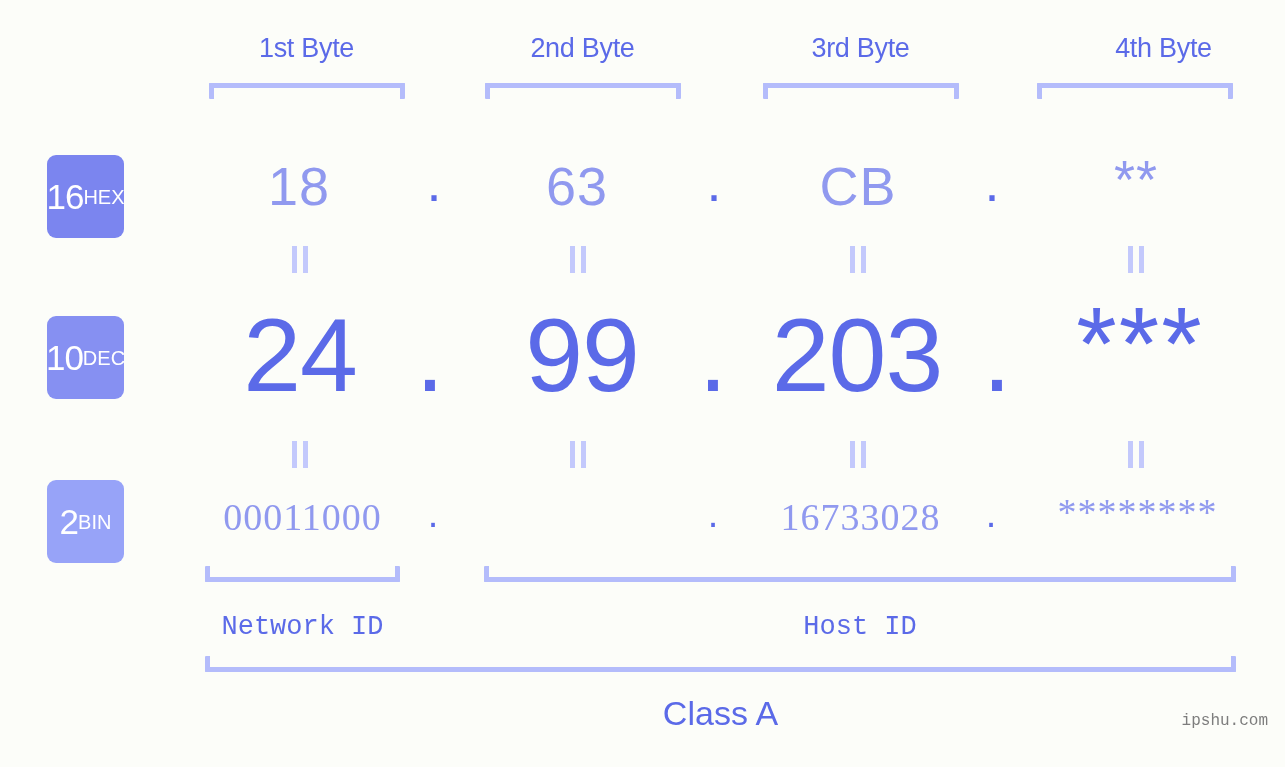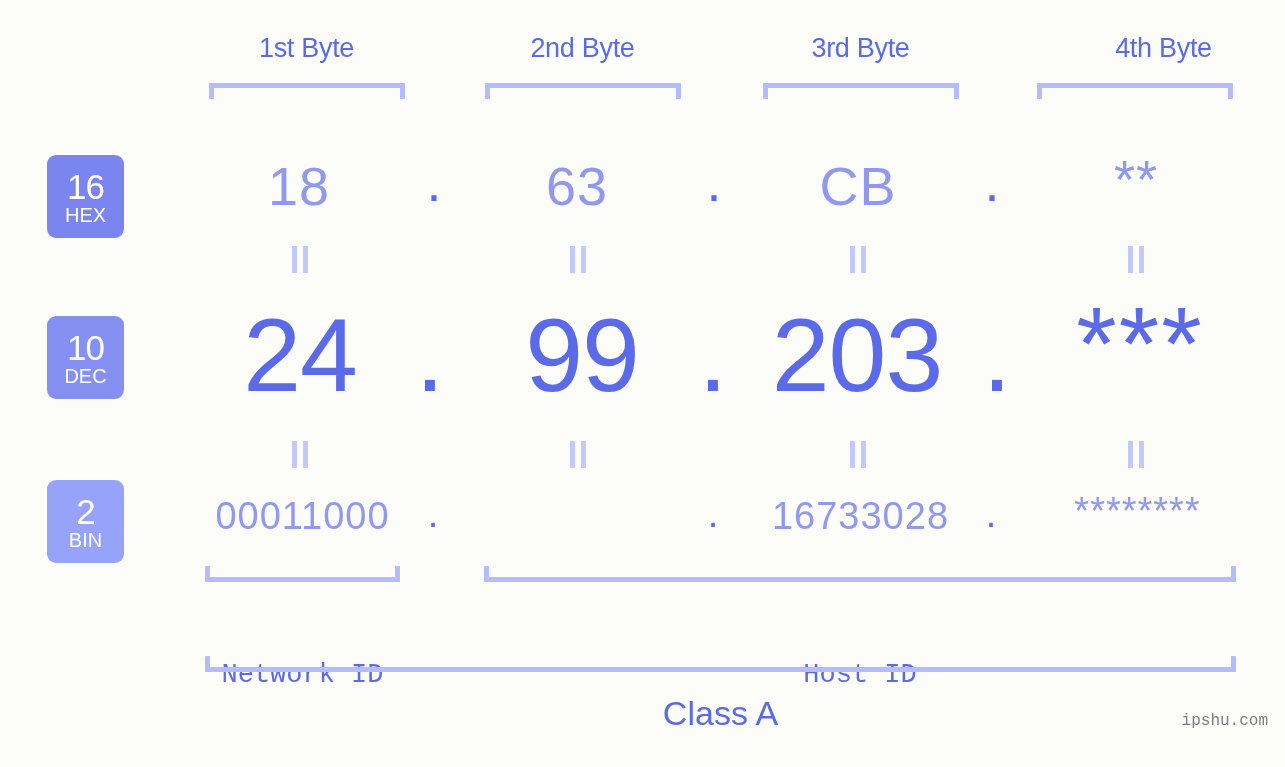--- a/index.html
+++ b/index.html
@@ -51,21 +51,21 @@
 
   
   .badge {
     position: absolute;
     left: 47px;
     width: 77px;
     height: 83px;
     border-radius: 9px;
     color: #ffffff;
     display: flex;
-    flex-direction: column;
+    flex-direction: row;
     align-items: center;
     justify-content: center;
     font-family: "Liberation Sans", sans-serif;
     line-height: 1;
   }
   .badge .num {
     font-size: 35px;
     font-weight: 400;
     letter-spacing: -1px;
     margin-bottom: 1px;
@@ -106,21 +106,21 @@
   }
   .dec-dot {
     font-family: "Liberation Sans", sans-serif;
     font-size: 104px;
     color: #5b6ae8;
     line-height: 1;
   }
 
   
   .bin-val {
-    font-family: Liberation Sans, sans-serif;
+    font-family: Liberation Serif, serif;
     font-size: 38px;
     color: #9099ef;
     letter-spacing: 1px;
   }
   .bin-dot {
     font-family: "Liberation Sans", sans-serif;
     font-size: 38px;
     color: #5b6ae8;
     line-height: 1;
   }
@@ -150,21 +150,20 @@
   .eq i.b { left: 11px; }
 
   
   .id-label {
     position: absolute;
     font-family: "Liberation Mono", monospace;
     font-size: 27px;
     color: #5b6ae8;
     white-space: nowrap;
     text-align: center;
-    margin-top: 48px;
   }
   .class-label {
     position: absolute;
     font-family: Liberation Sans, sans-serif;
     font-size: 34px;
     color: #5b6ae8;
     white-space: nowrap;
     text-align: center;
   }
 

